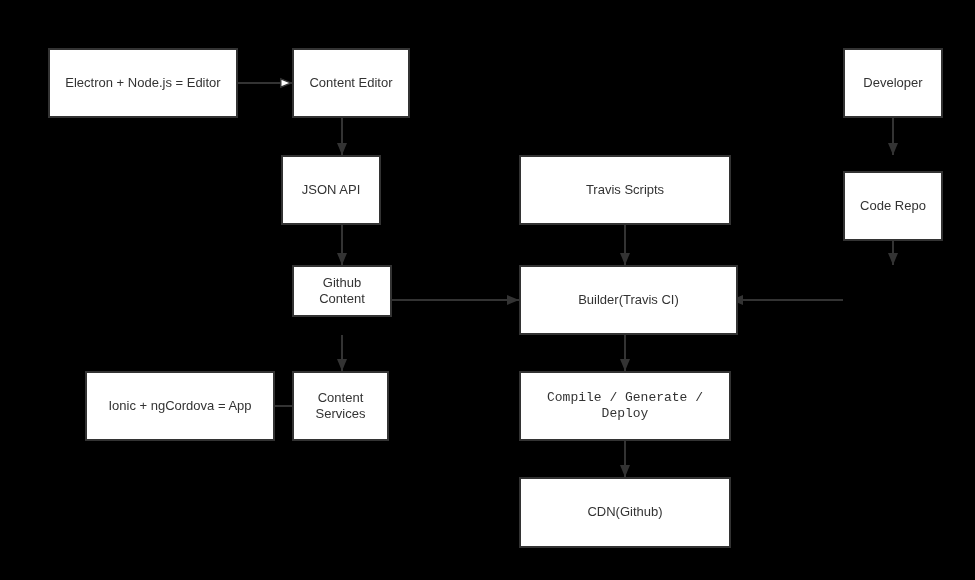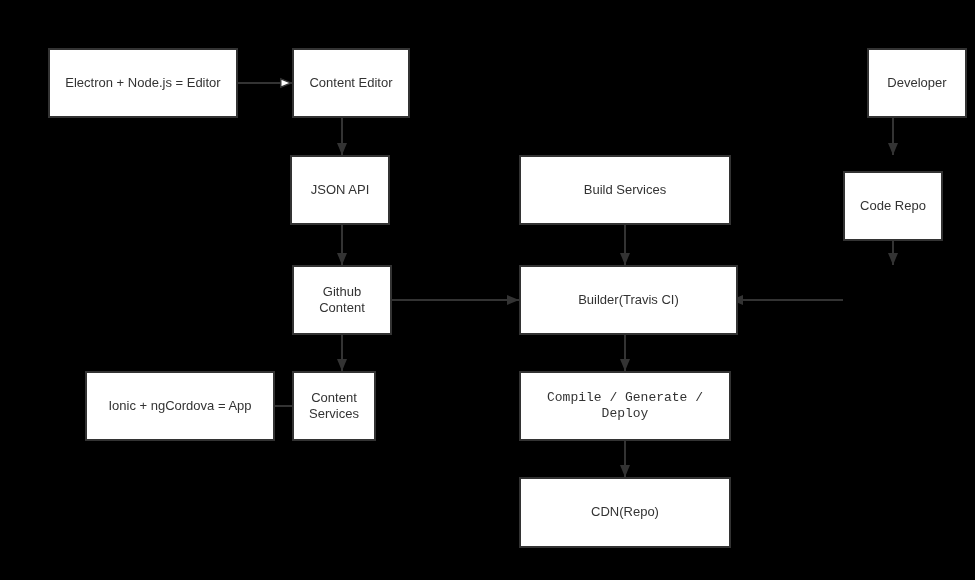--- a/index.html
+++ b/index.html
@@ -68,54 +68,54 @@
   </svg>
 
   <div class="node" style="left:48px;top:48px;width:190px;height:70px;">
     <span>Electron + Node.js = Editor</span>
   </div>
 
   <div class="node" style="left:292px;top:48px;width:118px;height:70px;">
     <span>Content Editor</span>
   </div>
 
-  <div class="node" style="left:843px;top:48px;width:100px;height:70px;margin-left:24px;">
+  <div class="node" style="left:843px;top:48px;width:100px;height:70px;">
     <span>Developer</span>
   </div>
 
-  <div class="node" style="left:290px;top:155px;width:100px;height:70px;">
+  <div class="node" style="left:281px;top:155px;width:100px;height:70px;">
     <span>JSON API</span>
   </div>
 
   <div class="node" style="left:519px;top:155px;width:212px;height:70px;">
-    <span>Build Services</span>
+    <span>Travis Scripts</span>
   </div>
 
   <div class="node" style="left:843px;top:155px;width:100px;height:70px;margin-top:16px;">
     <span>Code Repo</span>
   </div>
 
-  <div class="node" style="left:292px;top:265px;width:100px;height:70px;">
+  <div class="node" style="left:292px;top:265px;width:100px;height:52px;">
     <span>Github Content</span>
   </div>
 
   <div class="node" style="left:519px;top:265px;width:219px;height:70px;">
     <span>Builder(Travis CI)</span>
   </div>
 
 
   <div class="node" style="left:48px;top:371px;width:190px;height:70px;margin-left:37px;">
     <span>Ionic + ngCordova = App</span>
   </div>
 
-  <div class="node" style="left:292px;top:371px;width:84px;height:70px;">
+  <div class="node" style="left:292px;top:371px;width:97px;height:70px;">
     <span>Content Services</span>
   </div>
 
   <div class="node" style="left:519px;top:371px;width:212px;height:70px;font-family:Liberation Mono, monospace;">
     <span>Compile / Generate / Deploy</span>
   </div>
 
   <div class="node" style="left:519px;top:477px;width:212px;height:71px;">
-    <span>CDN(Repo)</span>
+    <span>CDN(Github)</span>
   </div>
 
 </div>
 
 </body></html>

